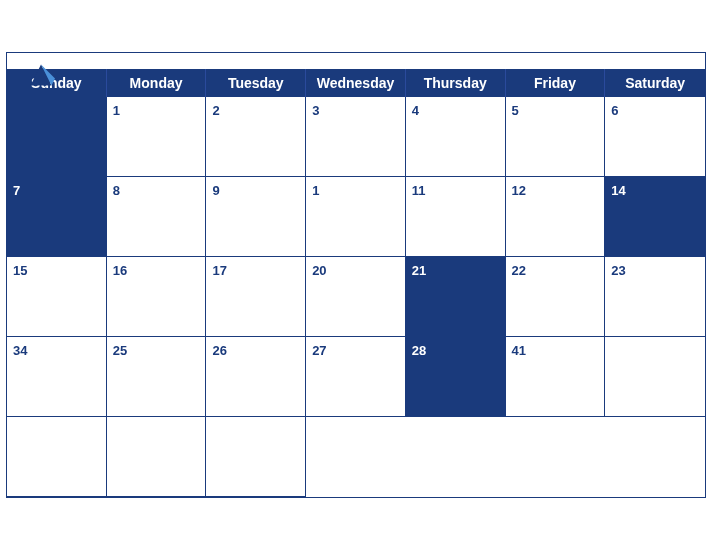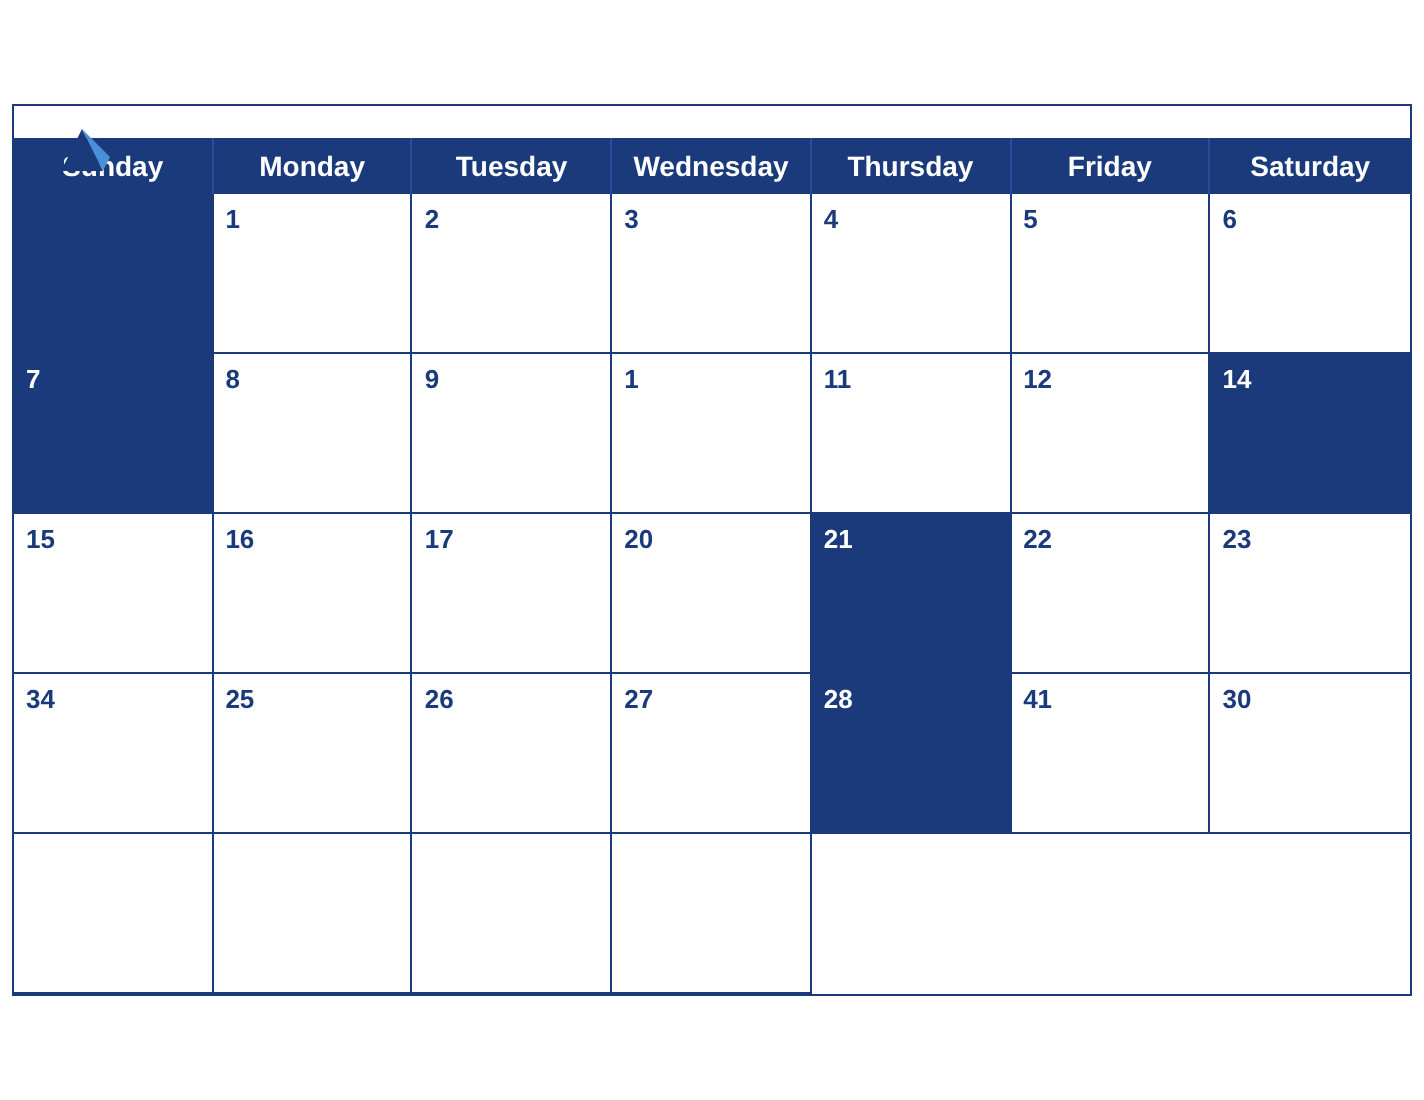--- a/index.html
+++ b/index.html
@@ -155,19 +155,18 @@
       <div class="calendar-cell"><span class="date-number">20</span></div>
       <div class="calendar-cell row-start"><span class="date-number white">21</span></div>
       <div class="calendar-cell"><span class="date-number">22</span></div>
       <div class="calendar-cell"><span class="date-number">23</span></div>
       <div class="calendar-cell"><span class="date-number">34</span></div>
       <div class="calendar-cell"><span class="date-number">25</span></div>
       <div class="calendar-cell"><span class="date-number">26</span></div>
       <div class="calendar-cell"><span class="date-number">27</span></div>
       <div class="calendar-cell row-start"><span class="date-number white">28</span></div>
       <div class="calendar-cell"><span class="date-number">41</span></div>
-      <div class="calendar-cell"><span class="date-number">30</span></div>
       <div class="calendar-cell"></div>
       <div class="calendar-cell"></div>
       <div class="calendar-cell"></div>
       <div class="calendar-cell"></div>
     </div>
 </div>
 
 </body></html>

